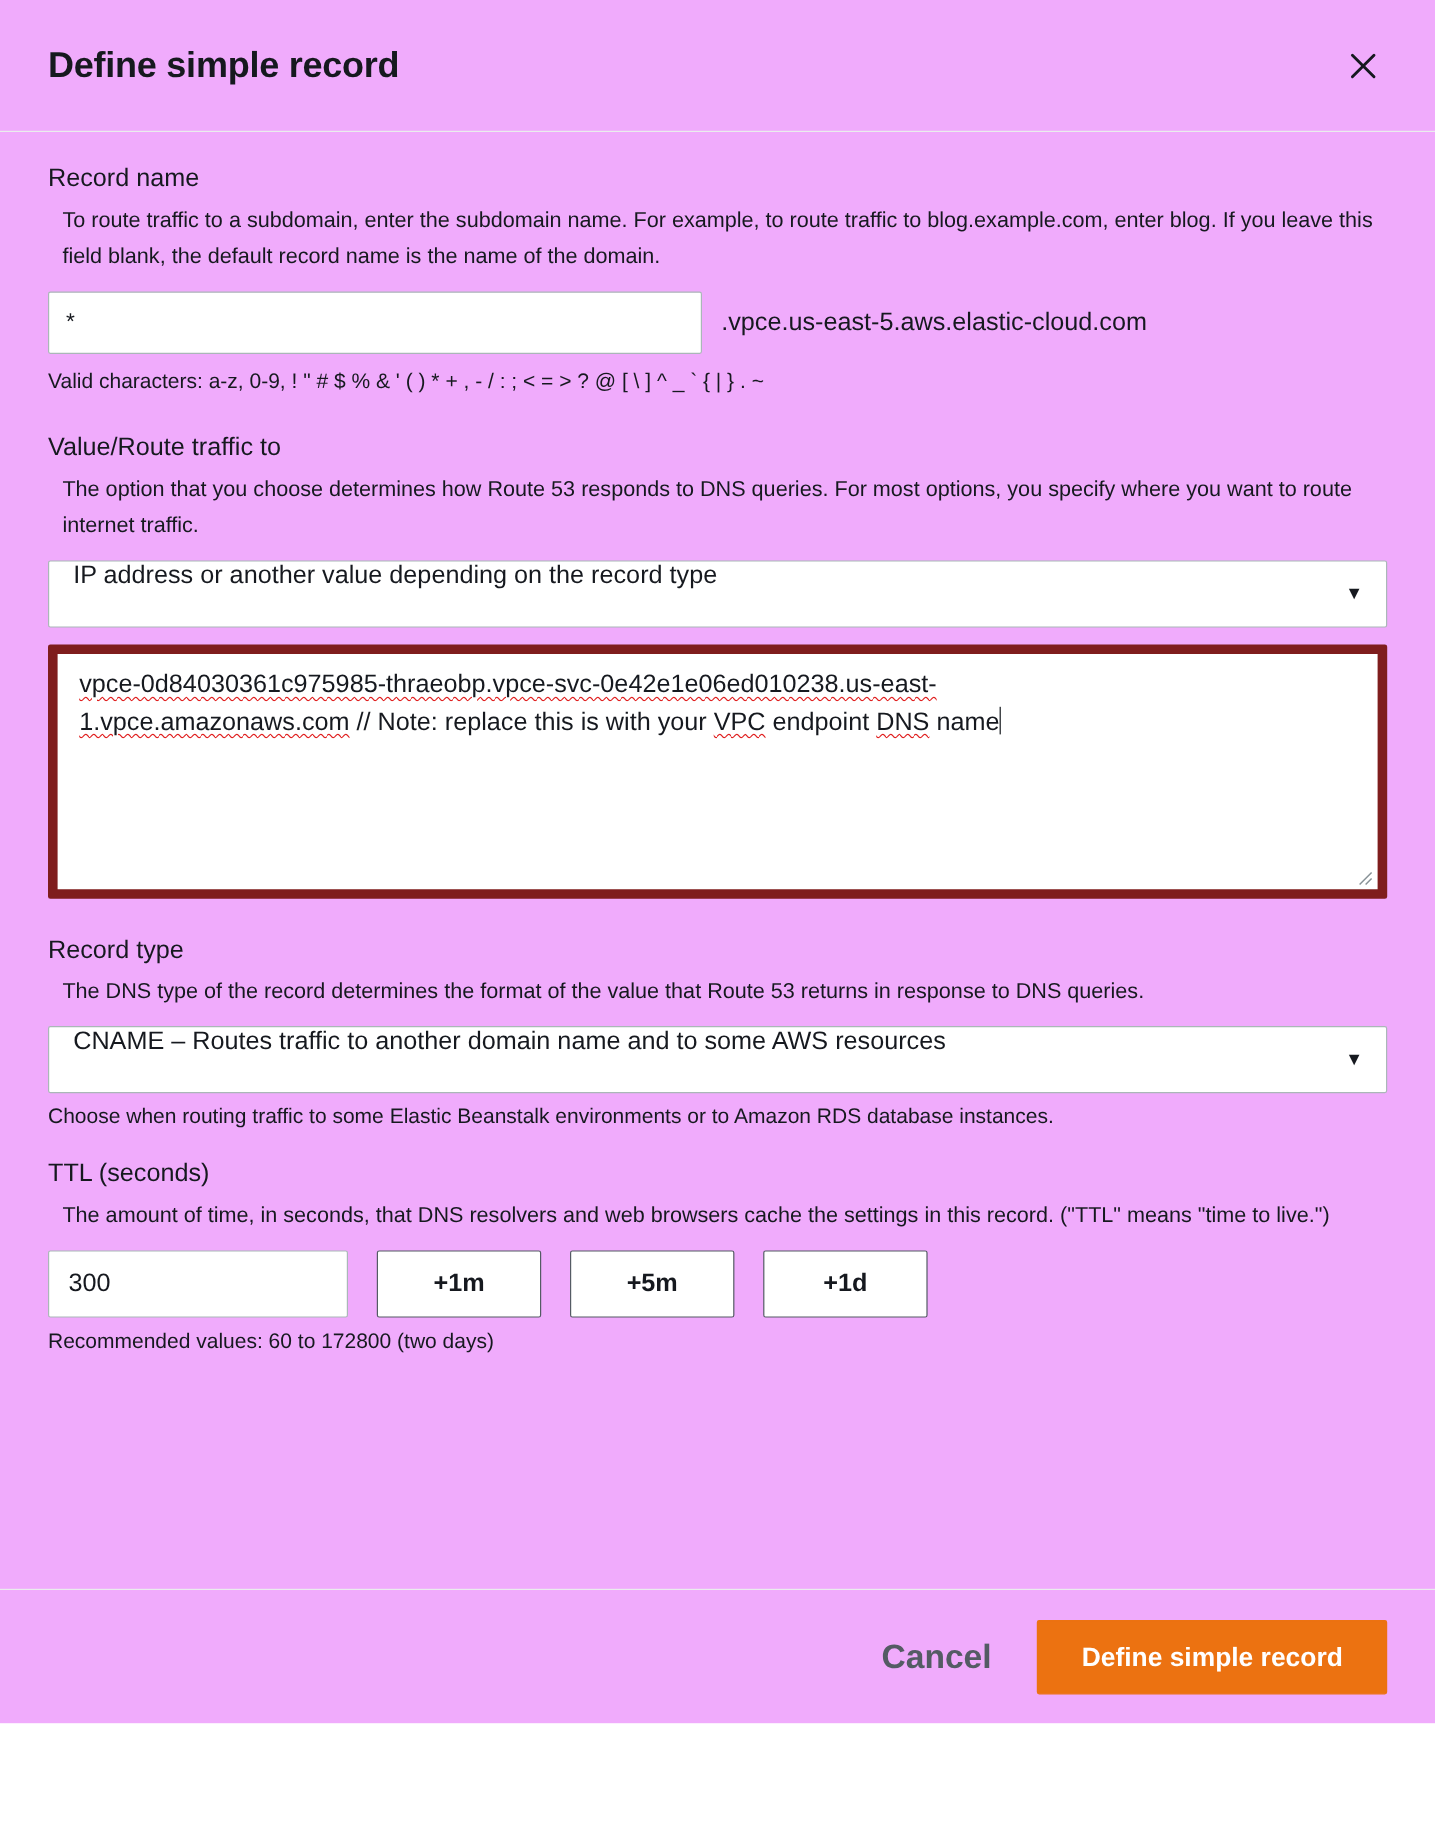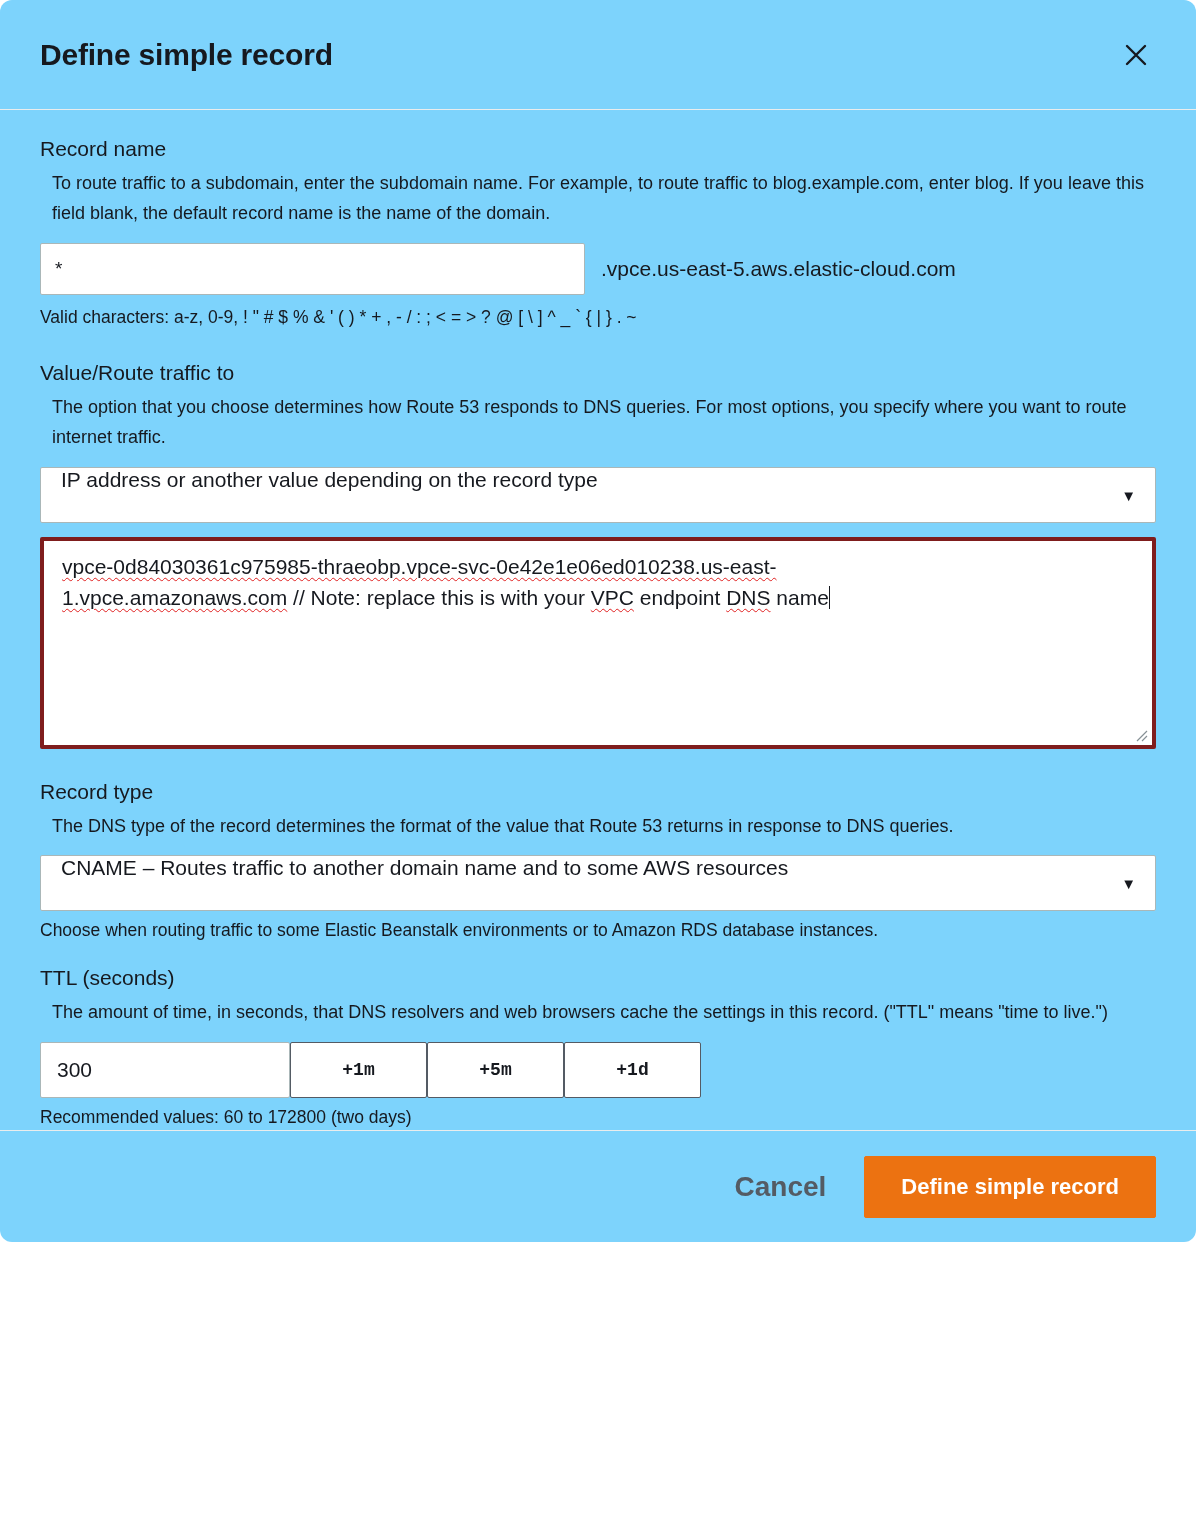--- a/index.html
+++ b/index.html
@@ -10,26 +10,25 @@
     width: 1196px;
     height: 1520px;
     background: #ffffff;
     font-family: "Liberation Sans", sans-serif;
     color: #16191f;
     -webkit-font-smoothing: antialiased;
   }
 
   .modal {
     width: 1196px;
-    height: 1242px;
+    height: 1436px;
     box-sizing: border-box;
     display: flex;
     flex-direction: column;
-    background: #7dd3fc;
-    border-radius: 12px;
+    background: #f0abfc;
   }
 
   
   .modal-header {
     height: 110px;
     box-sizing: border-box;
     padding: 0 40px;
     display: flex;
     align-items: center;
     justify-content: space-between;
@@ -153,21 +152,21 @@
     text-decoration-color: #e02020;
     text-decoration-thickness: 1px;
     text-underline-offset: 3px;
   }
 
   .value-display {
     box-sizing: border-box;
     width: 1116px;
     height: 212px;
     margin-top: 14px;
-    border: 4px solid #7f1d1d;
+    border: 8px solid #7f1d1d;
     border-radius: 2px;
     padding: 10px 18px;
     font-size: 21px;
     line-height: 1.48;
     color: #16191f;
     background: #ffffff;
     position: relative;
     overflow: hidden;
     cursor: text;
   }
@@ -187,20 +186,21 @@
     pointer-events: none;
   }
 
   .section-gap { height: 30px; }
   .section-gap-sm { height: 24px; }
 
   
   .ttl-row {
     display: flex;
     align-items: center;
+    gap: 24px;
     margin-top: 8px;
   }
   .ttl-input {
     box-sizing: border-box;
     width: 250px;
     height: 56px;
     border: 1px solid #aab7b8;
     border-radius: 2px;
     padding: 0 16px;
     font-size: 21px;
@@ -210,23 +210,23 @@
     outline: none;
   }
   .ttl-btn {
     box-sizing: border-box;
     min-width: 137px;
     height: 56px;
     border: 1px solid #545b64;
     border-radius: 2px;
     background: #ffffff;
     color: #16191f;
-    font-size: 18px;
+    font-size: 21px;
     font-weight: bold;
-    font-family: Liberation Mono, monospace;
+    font-family: Liberation Sans, sans-serif;
     cursor: pointer;
     display: flex;
     align-items: center;
     justify-content: center;
   }
 
   
   .modal-footer {
     height: 112px;
     box-sizing: border-box;

